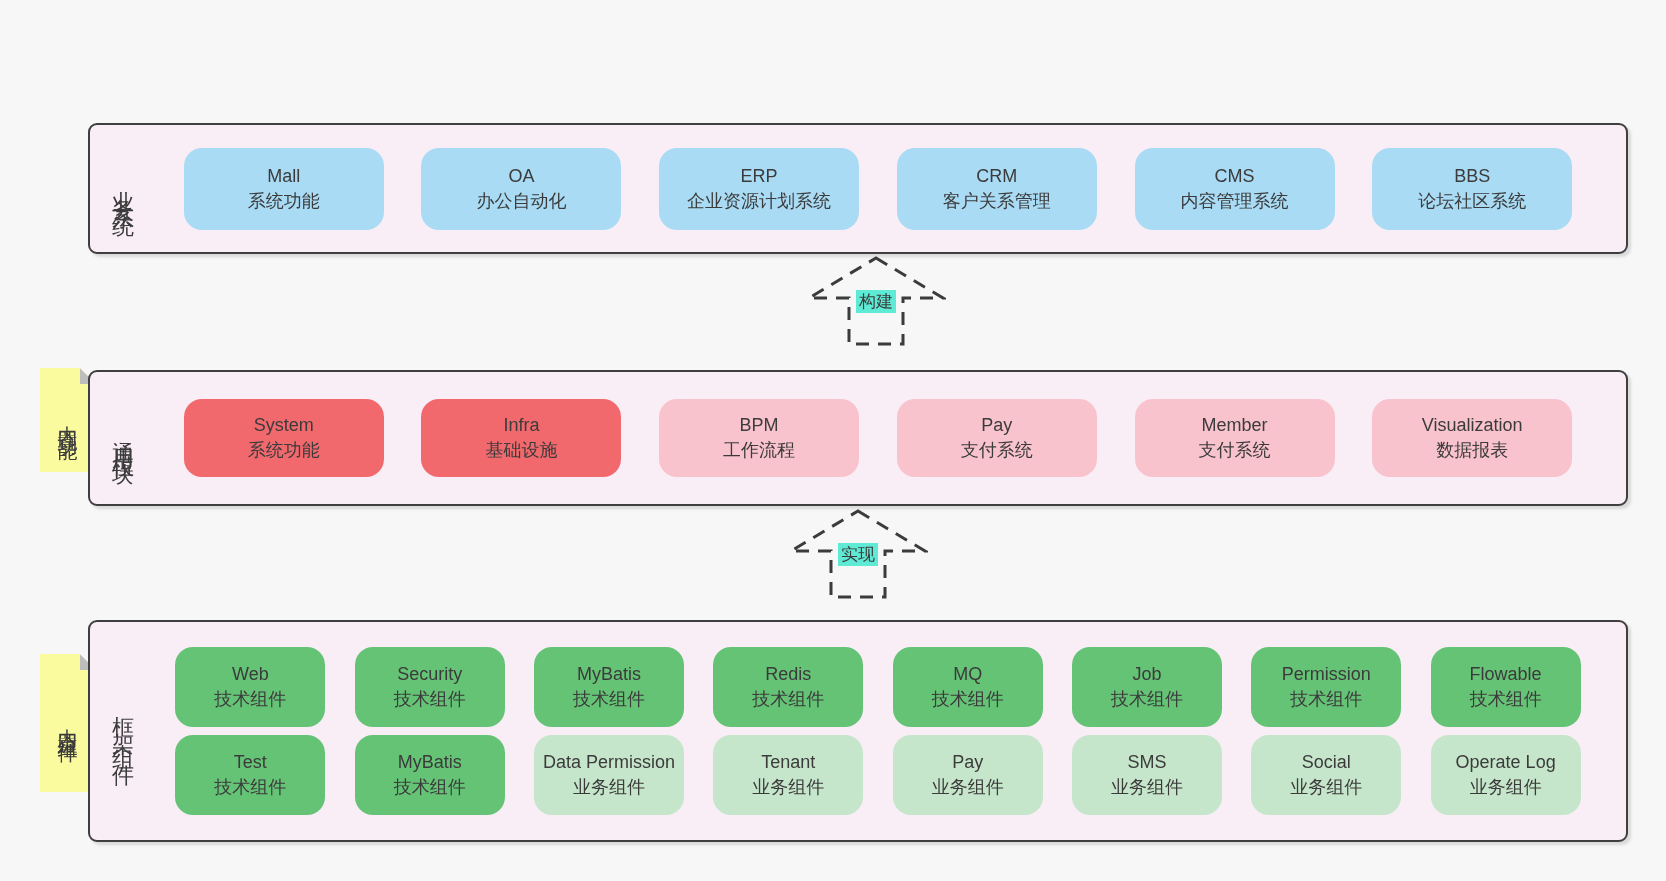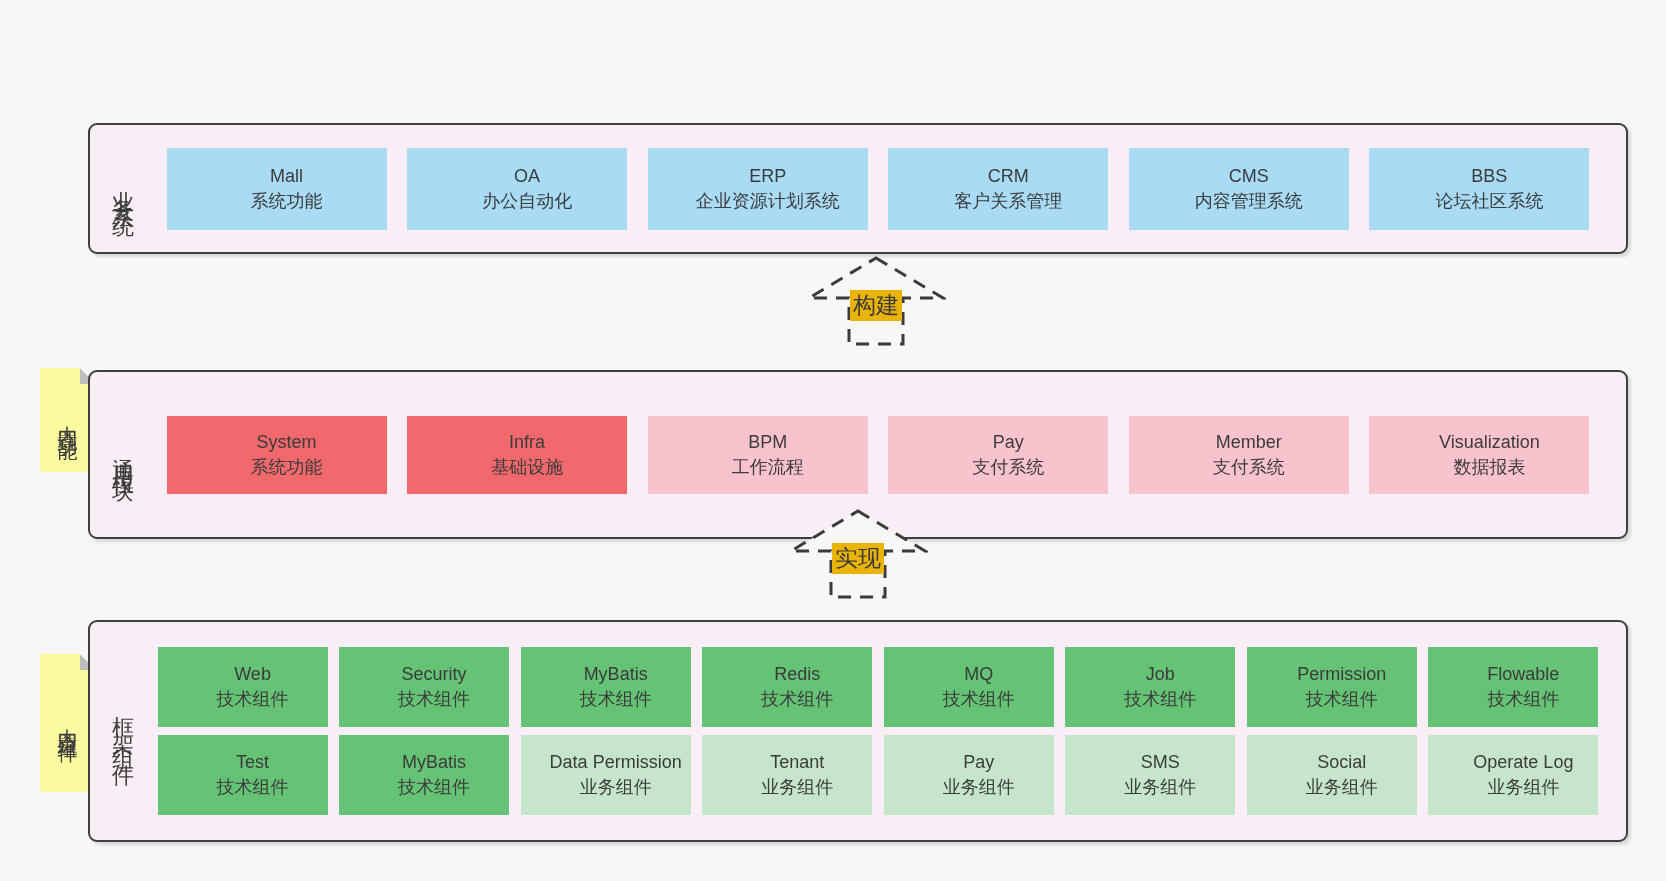--- a/index.html
+++ b/index.html
@@ -8,37 +8,37 @@
     background:#f7f7f7;color:#3b3b3b;
     font-family:"Liberation Sans","DejaVu Sans",sans-serif;
   }
   .section{
     position:absolute;left:88px;width:1540px;box-sizing:border-box;
     background:#f9edf6;border:2px solid #3f3f3f;border-radius:9px;
     box-shadow:3px 3px 3px rgba(0,0,0,0.12);
     display:flex;align-items:center;padding:0 16px 0 10px;z-index:1;
   }
   .section-business{top:123px;height:131px;}
-  .section-modules{top:370px;height:169px;}
+  .section-modules{top:370px;height:136px;}
   .section-components{top:620px;height:222px;}
   .vlabel{
     writing-mode:vertical-rl;text-orientation:upright;
     font-size:22px;line-height:1;width:46px;flex:0 0 46px;
     display:flex;align-items:center;justify-content:center;
   }
   .section-business .vlabel{letter-spacing:8px;}
   .section-modules .vlabel{letter-spacing:7px;}
   .section-components .vlabel{letter-spacing:16px;}
   .boxes{flex:1;display:flex;justify-content:space-evenly;align-items:center;}
   .boxes-col{flex:1;display:flex;flex-direction:column;gap:8px;}
   .box-row{display:flex;justify-content:space-evenly;align-items:center;width:100%;}
   .box{
-    border-radius:0;display:flex;flex-direction:column;
+    border-radius:18px;display:flex;flex-direction:column;
     align-items:center;justify-content:center;text-align:center;
-    font-size:18px;line-height:1.38;padding-left:20px;
+    font-size:18px;line-height:1.38;
   }
   .box .t,.box .s{display:block;}
   .box-lg{width:200px;height:82px;}
   .box-md{width:200px;height:78px;}
   .box-sm{width:150px;height:80px;}
   .v-blue{background:#a9dbf5;}
   .v-red{background:#f2696d;}
   .v-pink{background:#f9c3cd;}
   .v-green{background:#65c376;}
   .v-lightgreen{background:#c6e6cb;}
@@ -55,21 +55,21 @@
     clip-path:polygon(0 0,100% 100%,0 100%);
   }
   .note-text{
     writing-mode:vertical-rl;text-orientation:upright;
     font-size:20px;letter-spacing:5px;line-height:1;
   }
   .arrow{position:absolute;width:140px;height:92px;z-index:2;}
   .arrow svg{display:block;width:140px;height:92px;}
   .arrow-label{
     position:absolute;left:50%;top:35px;transform:translateX(-50%);
-    background:#eab308;padding:0 3px;font-size:23px;white-space:nowrap;
+    background:#5eead4;padding:0 3px;font-size:17px;white-space:nowrap;
   }
   .arrow-build{left:806px;top:255px;}
   .arrow-implement{left:788px;top:508px;}
 </style>
 </head>
 <body>
 
 <div class="section section-business">
   <div class="vlabel">业务系统</div>
   <div class="boxes">

